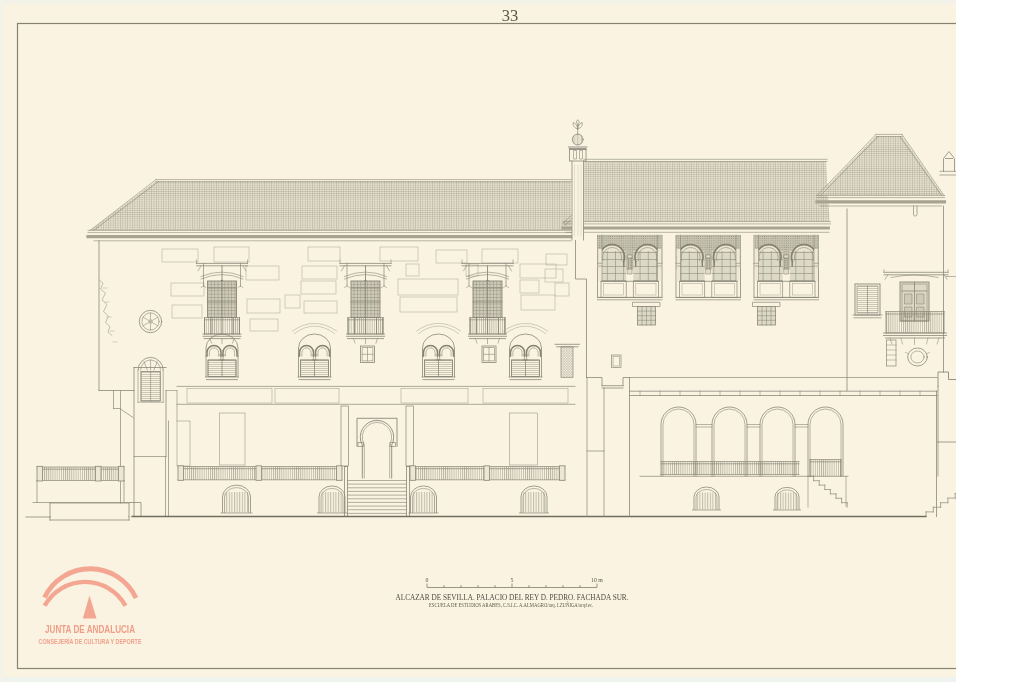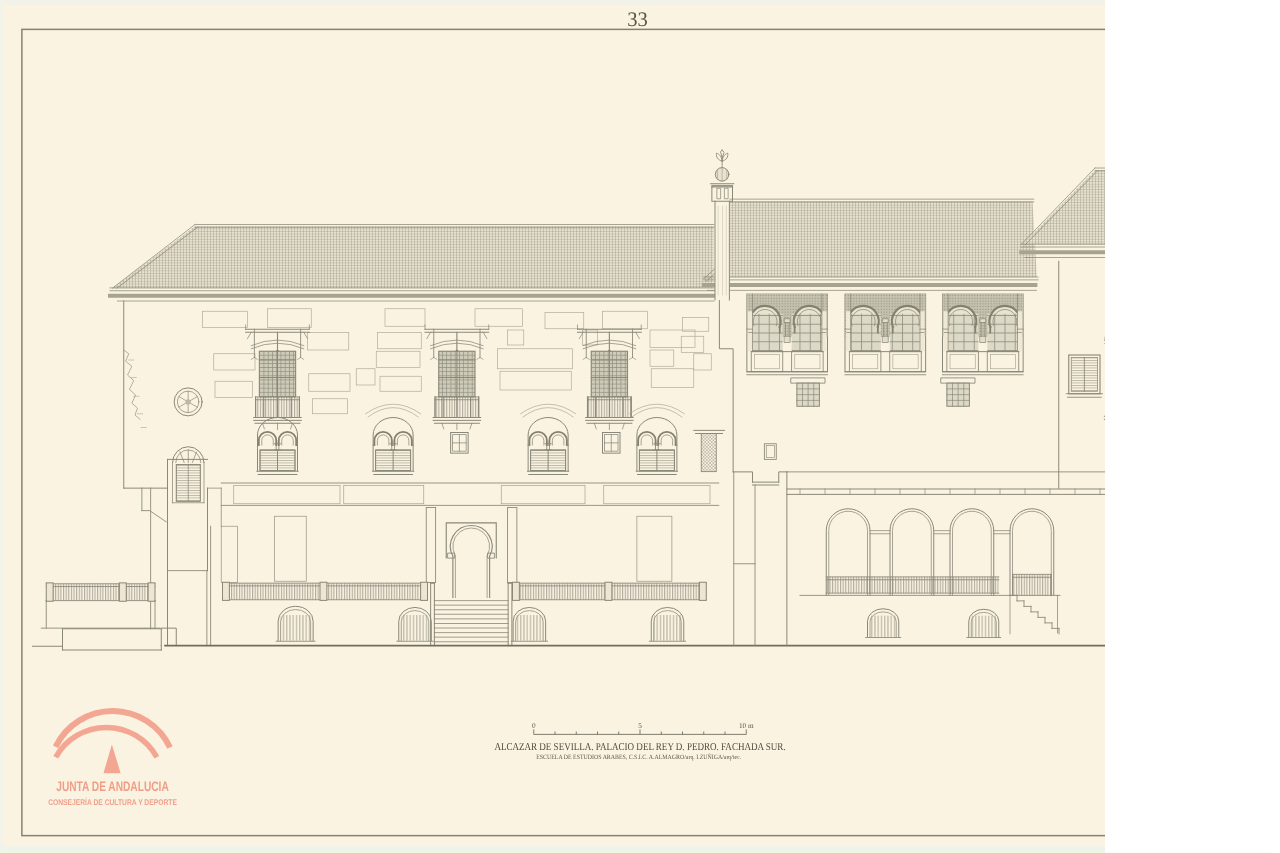--- a/index.html
+++ b/index.html
@@ -1,16 +1,16 @@
 <!DOCTYPE html>
 <html><head>
 <meta charset="utf-8">
 <style>
 html,body{margin:0;padding:0;}
-#page{position:relative;width:884px;height:682px;background:#bef264;overflow:hidden;font-family:"Liberation Serif",serif;}
+#page{position:relative;width:956px;height:682px;background:#bef264;overflow:hidden;font-family:"Liberation Serif",serif;}
 svg{position:absolute;left:0;top:0;}
 </style>
 </head>
 <body>
 <div id="page">
 <svg width="1024" height="682" viewBox="0 0 1024 682">
 <defs>
 <pattern id="tile" width="2.4" height="2.1" patternUnits="userSpaceOnUse">
   <rect width="2.4" height="2.1" fill="#e7e2cf"></rect>
   <path d="M0,0.25 H2.4 M0.3,0 V2.1" stroke="#aeab97" stroke-width="0.5" fill="none"></path>

